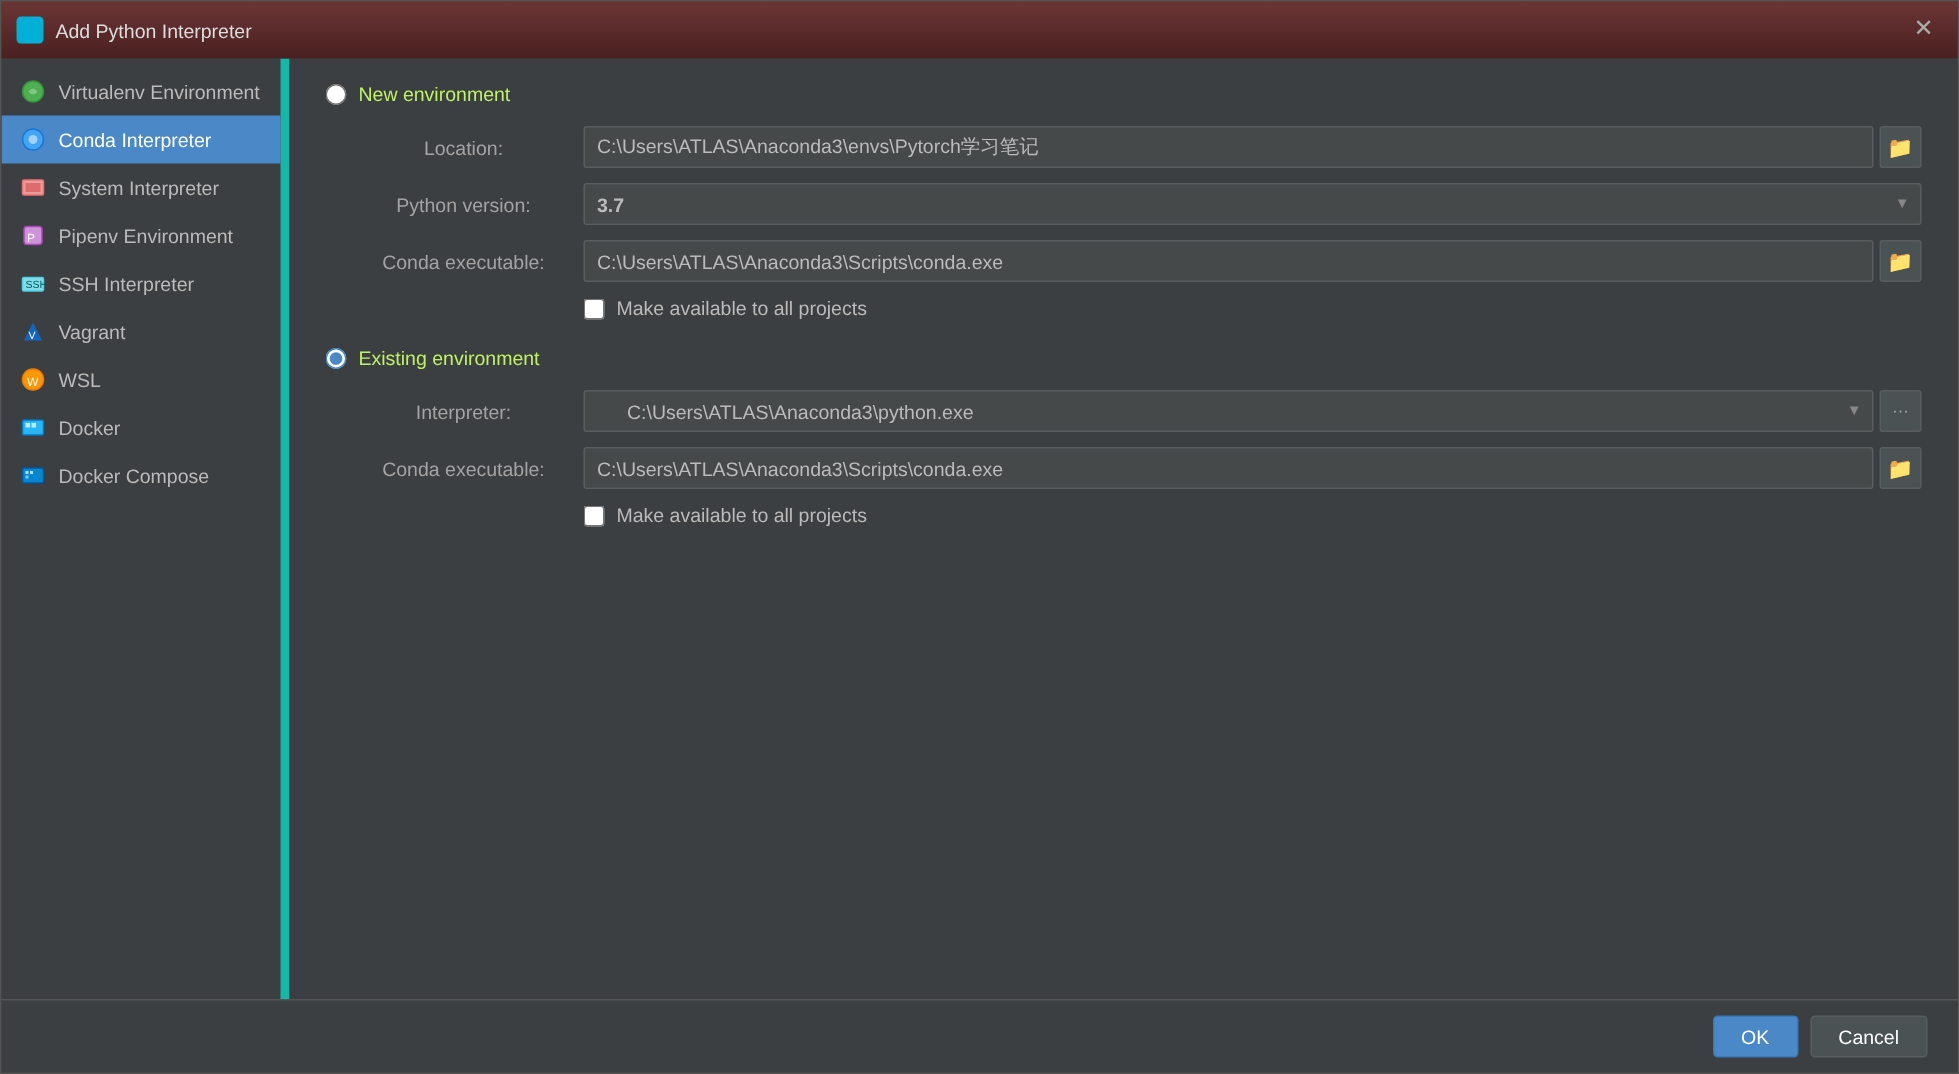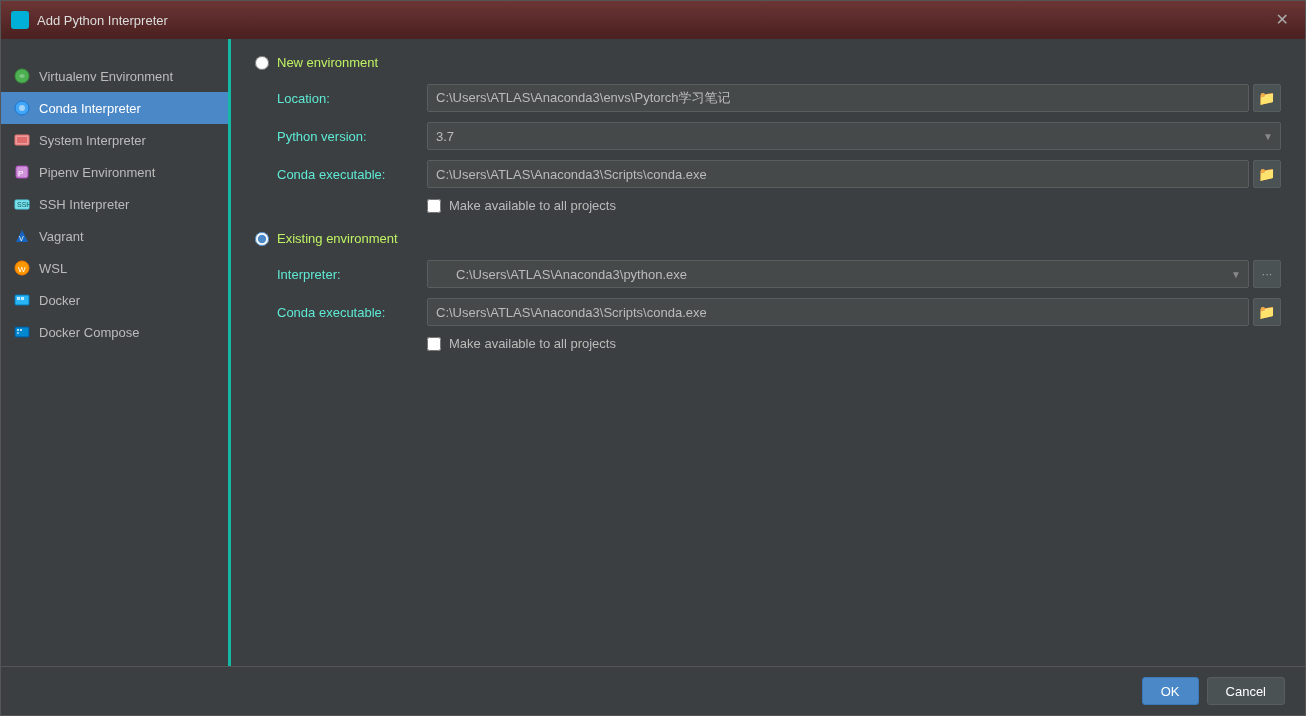--- a/index.html
+++ b/index.html
@@ -60,24 +60,24 @@
       font-size: 16px;
       line-height: 1;
       padding: 2px 6px;
     }
     .dialog-body {
       display: flex;
       flex: 1;
       overflow: hidden;
     }
     .sidebar {
-      width: 230px;
+      width: 192px;
       background: #3c3f41;
-      border-right: 3px solid #14b8a6;
-      padding: 21px 0;
+      border-right: 6px solid #14b8a6;
+      padding: 6px 0;
       flex-shrink: 0;
     }
     .sidebar-item {
       display: flex;
       align-items: center;
       gap: 8px;
       padding: 7px 12px;
       cursor: pointer;
       color: #bbbbbb;
       font-size: 13px;
@@ -121,23 +121,23 @@
       margin-bottom: 18px;
     }
     .form-row {
       display: flex;
       align-items: center;
       margin-bottom: 10px;
       gap: 10px;
     }
     .form-label {
       width: 140px;
-      text-align: left;
-      flex-shrink: 0;
-      color: #5eead4;
+      text-align: center;
+      flex-shrink: 0;
+      color: #a3a3a3;
       font-size: 13px;
     }
     .form-input-wrap {
       flex: 1;
       display: flex;
       align-items: center;
       gap: 4px;
     }
     .form-input {
       flex: 1;
@@ -367,21 +367,21 @@
           <div class="form-input-wrap">
             <input type="text" class="form-input" value="C:\Users\ATLAS\Anaconda3\envs\Pytorch学习笔记" style="">
             <button class="folder-btn">📁</button>
           </div>
         </div>
 
         <div class="form-row">
           <span class="form-label">Python version:</span>
           <div class="form-input-wrap">
             <div style="flex:1;position:relative;">
-              <input type="text" class="form-input" style="width: 100%;" value="3.7">
+              <input type="text" class="form-input" style="width: 100%; font-weight: bold;" value="3.7">
               <span style="position:absolute;right:8px;top:50%;transform:translateY(-50%);color:#888;font-size:10px;">▼</span>
             </div>
           </div>
         </div>
 
         <div class="form-row">
           <span class="form-label">Conda executable:</span>
           <div class="form-input-wrap">
             <input type="text" class="form-input" value="C:\Users\ATLAS\Anaconda3\Scripts\conda.exe" style="">
             <button class="folder-btn">📁</button>

